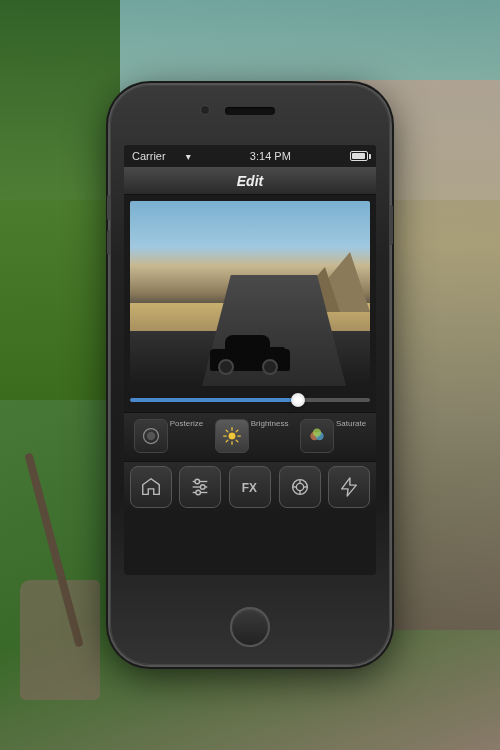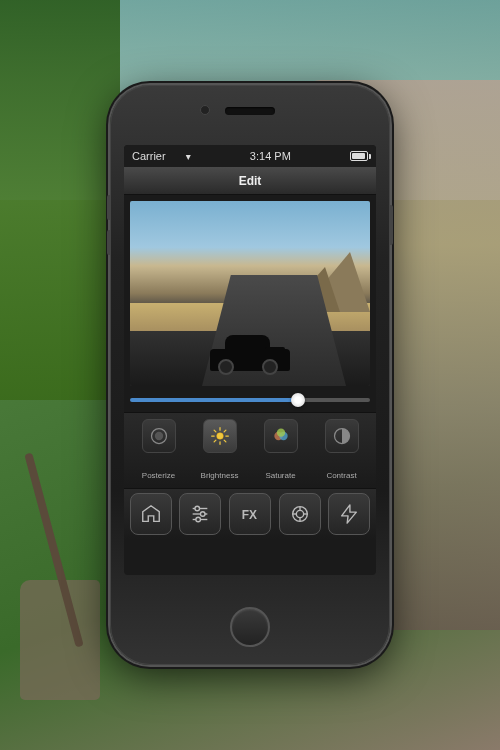--- a/index.html
+++ b/index.html
@@ -150,21 +150,22 @@
     .title-bar {
       background: linear-gradient(180deg, #4a4a4a 0%, #2a2a2a 100%);
       height: 28px;
       display: flex;
       align-items: center;
       justify-content: center;
       border-bottom: 1px solid #111;
     }
     .title-text {
       color: #eee;
-      font-size: 12px;
+      font-size: 14px;
+      font-style: italic;
       font-weight: 600;
     }
 
     
     .photo-area {
       position: relative;
       margin: 6px;
       height: 185px;
       background: #333;
       border-radius: 2px;
@@ -306,23 +307,22 @@
       border-top: 1px solid #111;
     }
     .tool-icons-row {
       display: flex;
       justify-content: space-around;
       align-items: center;
       margin-bottom: 4px;
     }
     .tool-item {
       display: flex;
-      flex-direction: column;
-      align-items: center;
-      gap: 18px;
+      flex-direction: row;
+      gap: 2px;
       cursor: pointer;
       min-width: 40px;
     }
     .tool-icon {
       width: 34px;
       height: 34px;
       border-radius: 6px;
       display: flex;
       align-items: center;
       justify-content: center;
@@ -523,29 +523,20 @@
           <div class="tool-icon">
             <svg class="icon-svg" viewBox="0 0 24 24">
               <circle cx="9" cy="12" r="5" fill="#c87850" opacity="0.8"></circle>
               <circle cx="15" cy="12" r="5" fill="#50a0c8" opacity="0.8"></circle>
               <circle cx="12" cy="8" r="5" fill="#a0c850" opacity="0.8"></circle>
             </svg>
           </div>
           <span class="tool-label">Saturate</span>
         </div>
 
-        <div class="tool-item">
-          <div class="tool-icon">
-            <svg class="icon-svg" viewBox="0 0 24 24">
-              <circle cx="12" cy="12" r="9" stroke="#888" stroke-width="1.5" fill="none"></circle>
-              <path d="M12 3 A9 9 0 0 1 12 21 Z" fill="#888"></path>
-            </svg>
-          </div>
-          <span class="tool-label">Contrast</span>
-        </div>
 
 
       </div>
     </div>
 
     <div class="bottom-nav">
 
       <div class="nav-btn">
         <svg width="22" height="22" viewBox="0 0 24 24" fill="none">
           <path d="M3 9.5L12 3L21 9.5V20H15V14H9V20H3V9.5Z" stroke="#bbb" stroke-width="1.5" fill="none"></path>

